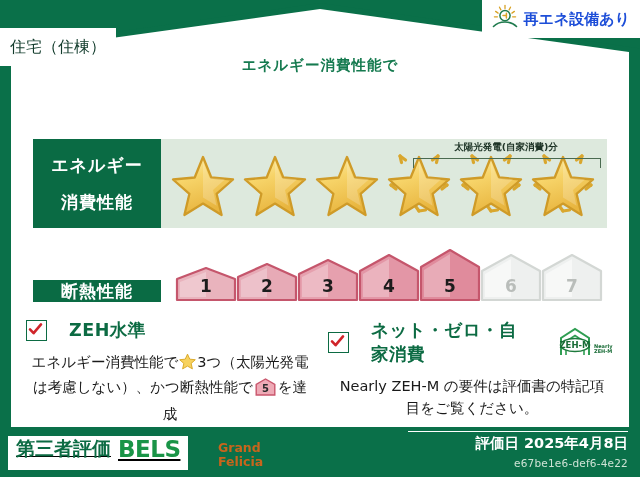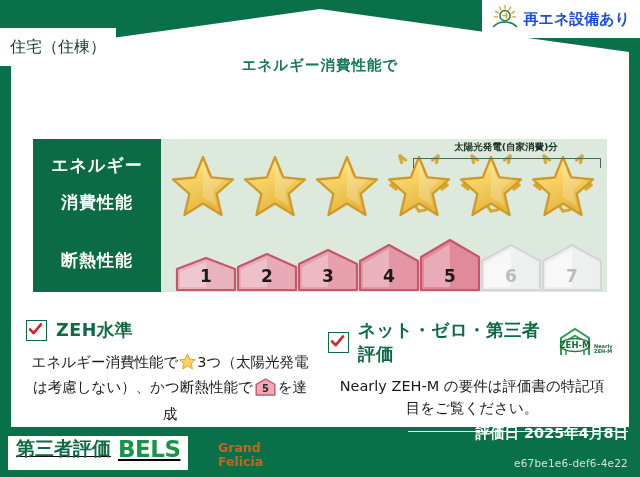--- a/index.html
+++ b/index.html
@@ -34,21 +34,21 @@
     z-index:40;gap:4px;
   }
   .tag-renew .label{color:#1d4ed8;font-size:15px;font-weight:bold;}
   
   .titles{position:absolute;left:0;top:56px;width:640px;text-align:center;z-index:30;}
   .subtitle{color:#157a4f;font-size:14.5px;font-weight:bold;letter-spacing:1px;}
   .maintitle{color:#ffffff;font-size:27px;font-weight:bold;letter-spacing:2px;margin-top:6px;}
   
   .row{position:absolute;left:33px;display:flex;z-index:30;}
   .row-energy{top:139px;width:574px;height:89px;}
-  .row-insul{top:228px;width:574px;height:64px;}
+  .row-insul{top:238px;width:574px;height:64px;align-items:flex-end;}
   .row-label{
     width:128px;flex:0 0 128px;background:#0a6b44;color:#fff;
     display:flex;flex-direction:column;align-items:center;justify-content:center;
     font-size:17px;font-weight:bold;line-height:1.32;letter-spacing:1px;gap:14px;
   }
   .row-body{flex:1;background:#dde9dd;position:relative;}
   
   .stars{position:absolute;left:0;top:0;width:100%;height:100%;
     display:flex;align-items:center;justify-content:flex-start;padding-left:6px;}
   .star-cell{width:72px;height:89px;position:relative;flex:0 0 72px;}
@@ -68,21 +68,21 @@
   .house{position:relative;width:62px;flex:0 0 62px;margin-right:-1px;}
   .house svg{display:block;}
   .house .num{
     position:absolute;left:0;bottom:6px;width:100%;text-align:center;
     font-size:17px;font-weight:bold;color:#1c1c1c;
   }
   .house.off .num{color:#b9bdba;}
   
   .cols{position:absolute;left:26px;top:318px;width:590px;display:flex;gap:14px;z-index:30;}
   .col{flex:1;}
-  .col-head{display:flex;align-items:center;gap:9px;}
+  .col-head{display:flex;align-items:center;gap:22px;}
   .chk{
     width:19px;height:19px;flex:0 0 19px;border:1.6px solid #0c6b43;background:#fff;
     position:relative;
   }
   .chk svg{position:absolute;left:1px;top:1px;}
   .col-head .htxt{color:#0c6b43;font-size:17.5px;font-weight:bold;letter-spacing:0.5px;}
   .col-desc{
     margin-top:9px;font-size:14.5px;line-height:1.55;color:#1a1a1a;text-align:center;
   }
   .inline-star{display:inline-block;vertical-align:-3px;margin:0 1px;}
@@ -97,21 +97,21 @@
     display:flex;align-items:flex-start;padding:0 8px;z-index:40;text-decoration:underline;
   }
   .bels-jp{color:#0c6b43;font-size:19px;font-weight:bold;letter-spacing:0px;}
   .bels-en{color:#1a9447;font-size:23px;font-weight:bold;letter-spacing:-0.5px;margin-left:7px;
     font-family:"DejaVu Sans","Liberation Sans",sans-serif;}
   .brand{
     position:absolute;left:218px;bottom:8px;color:#c8651c;font-size:12.5px;
     font-weight:bold;line-height:1.12;z-index:40;
   }
   .eval{
-    position:absolute;right:12px;bottom:34px;color:#ffffff;font-size:14.5px;
+    position:absolute;right:12px;bottom:24px;color:#ffffff;font-size:14.5px;
     font-weight:bold;z-index:40;text-align:right;
   }
   .evalid{
     position:absolute;right:12px;bottom:8px;color:#cfe3d6;font-size:10.5px;
     z-index:40;text-align:left;letter-spacing:0.2px;
   }
   .footer-line{
     position:absolute;right:12px;bottom:45px;width:220px;height:1.5px;background:#ffffff;z-index:40;
   }
 </style>
@@ -366,21 +366,21 @@
     </div>
   </div>
 
   <div class="col">
     <div class="col-head">
       <span class="chk">
         <svg width="15" height="15" viewBox="0 0 15 15">
           <path d="M2 7.4 L5.6 11.2 L13 2.4" stroke="#d0242a" stroke-width="2.6" fill="none" stroke-linecap="round" stroke-linejoin="round"></path>
         </svg>
       </span>
-      <span class="htxt">ネット・ゼロ・第三者評価</span>
+      <span class="htxt">ネット・ゼロ・自家消費</span>
       <span class="zehm-logo">
         <svg width="58" height="30" viewBox="0 0 58 30">
           <path d="M3,28 L3,11 L17,2 L31,11 L31,28" fill="none" stroke="#2f9e52" stroke-width="2"></path>
           <path d="M8,28 L8,14.5 L17,8.5 L26,14.5 L26,28" fill="none" stroke="#2f9e52" stroke-width="1.6"></path>
           <ellipse cx="17" cy="18" rx="14.5" ry="6.6" fill="#ffffff" stroke="#1d7a3c" stroke-width="1.5"></ellipse>
           <text x="17" y="21.2" text-anchor="middle" font-size="8.5" font-weight="bold" fill="#176b35" font-family="DejaVu Sans, sans-serif">ZEH-M</text>
           <text x="36" y="21" font-size="5" font-weight="bold" fill="#176b35" font-family="DejaVu Sans, sans-serif">Nearly</text>
           <text x="36" y="26" font-size="5" font-weight="bold" fill="#176b35" font-family="DejaVu Sans, sans-serif">ZEH-M</text>
         </svg>
       </span>

